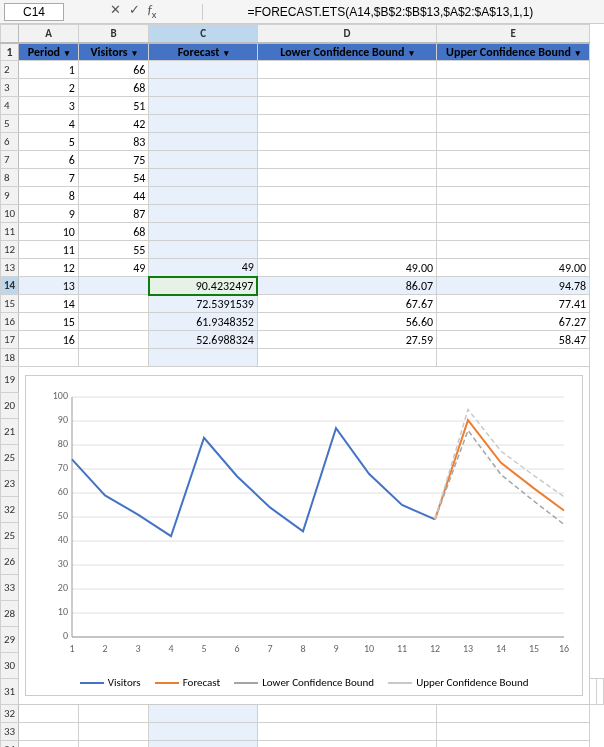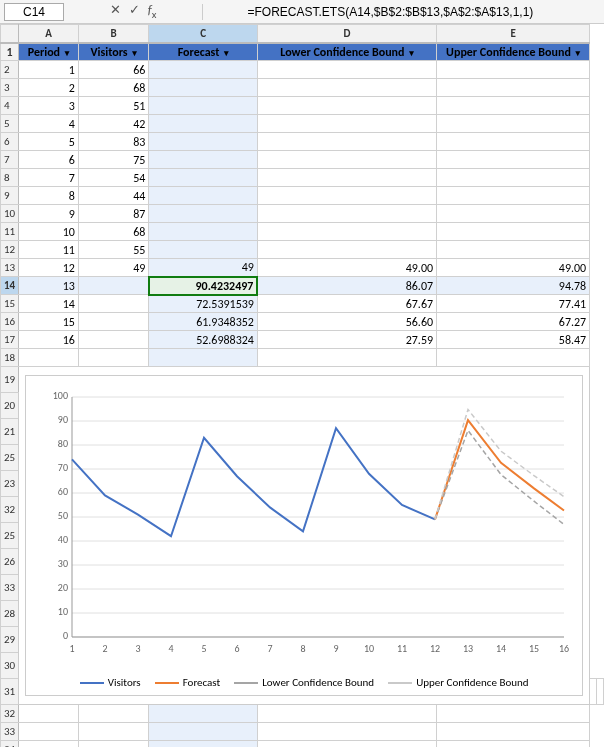--- a/index.html
+++ b/index.html
@@ -118,21 +118,20 @@
     
     tr.row-14 td {
       background: #e8f0fb;
     }
     tr.row-14 td.row-num {
       background: #bdd7ee;
       font-weight: bold;
     }
     tr.row-14 td.selected-cell {
       background: #e6f2e6 !important;
-      font-weight: bold;
     }
     
 
     
     .chart-container {
       margin: 4px 2px;
       border: 1px solid #ccc;
       background: #fff;
       padding: 6px 8px;
     }

